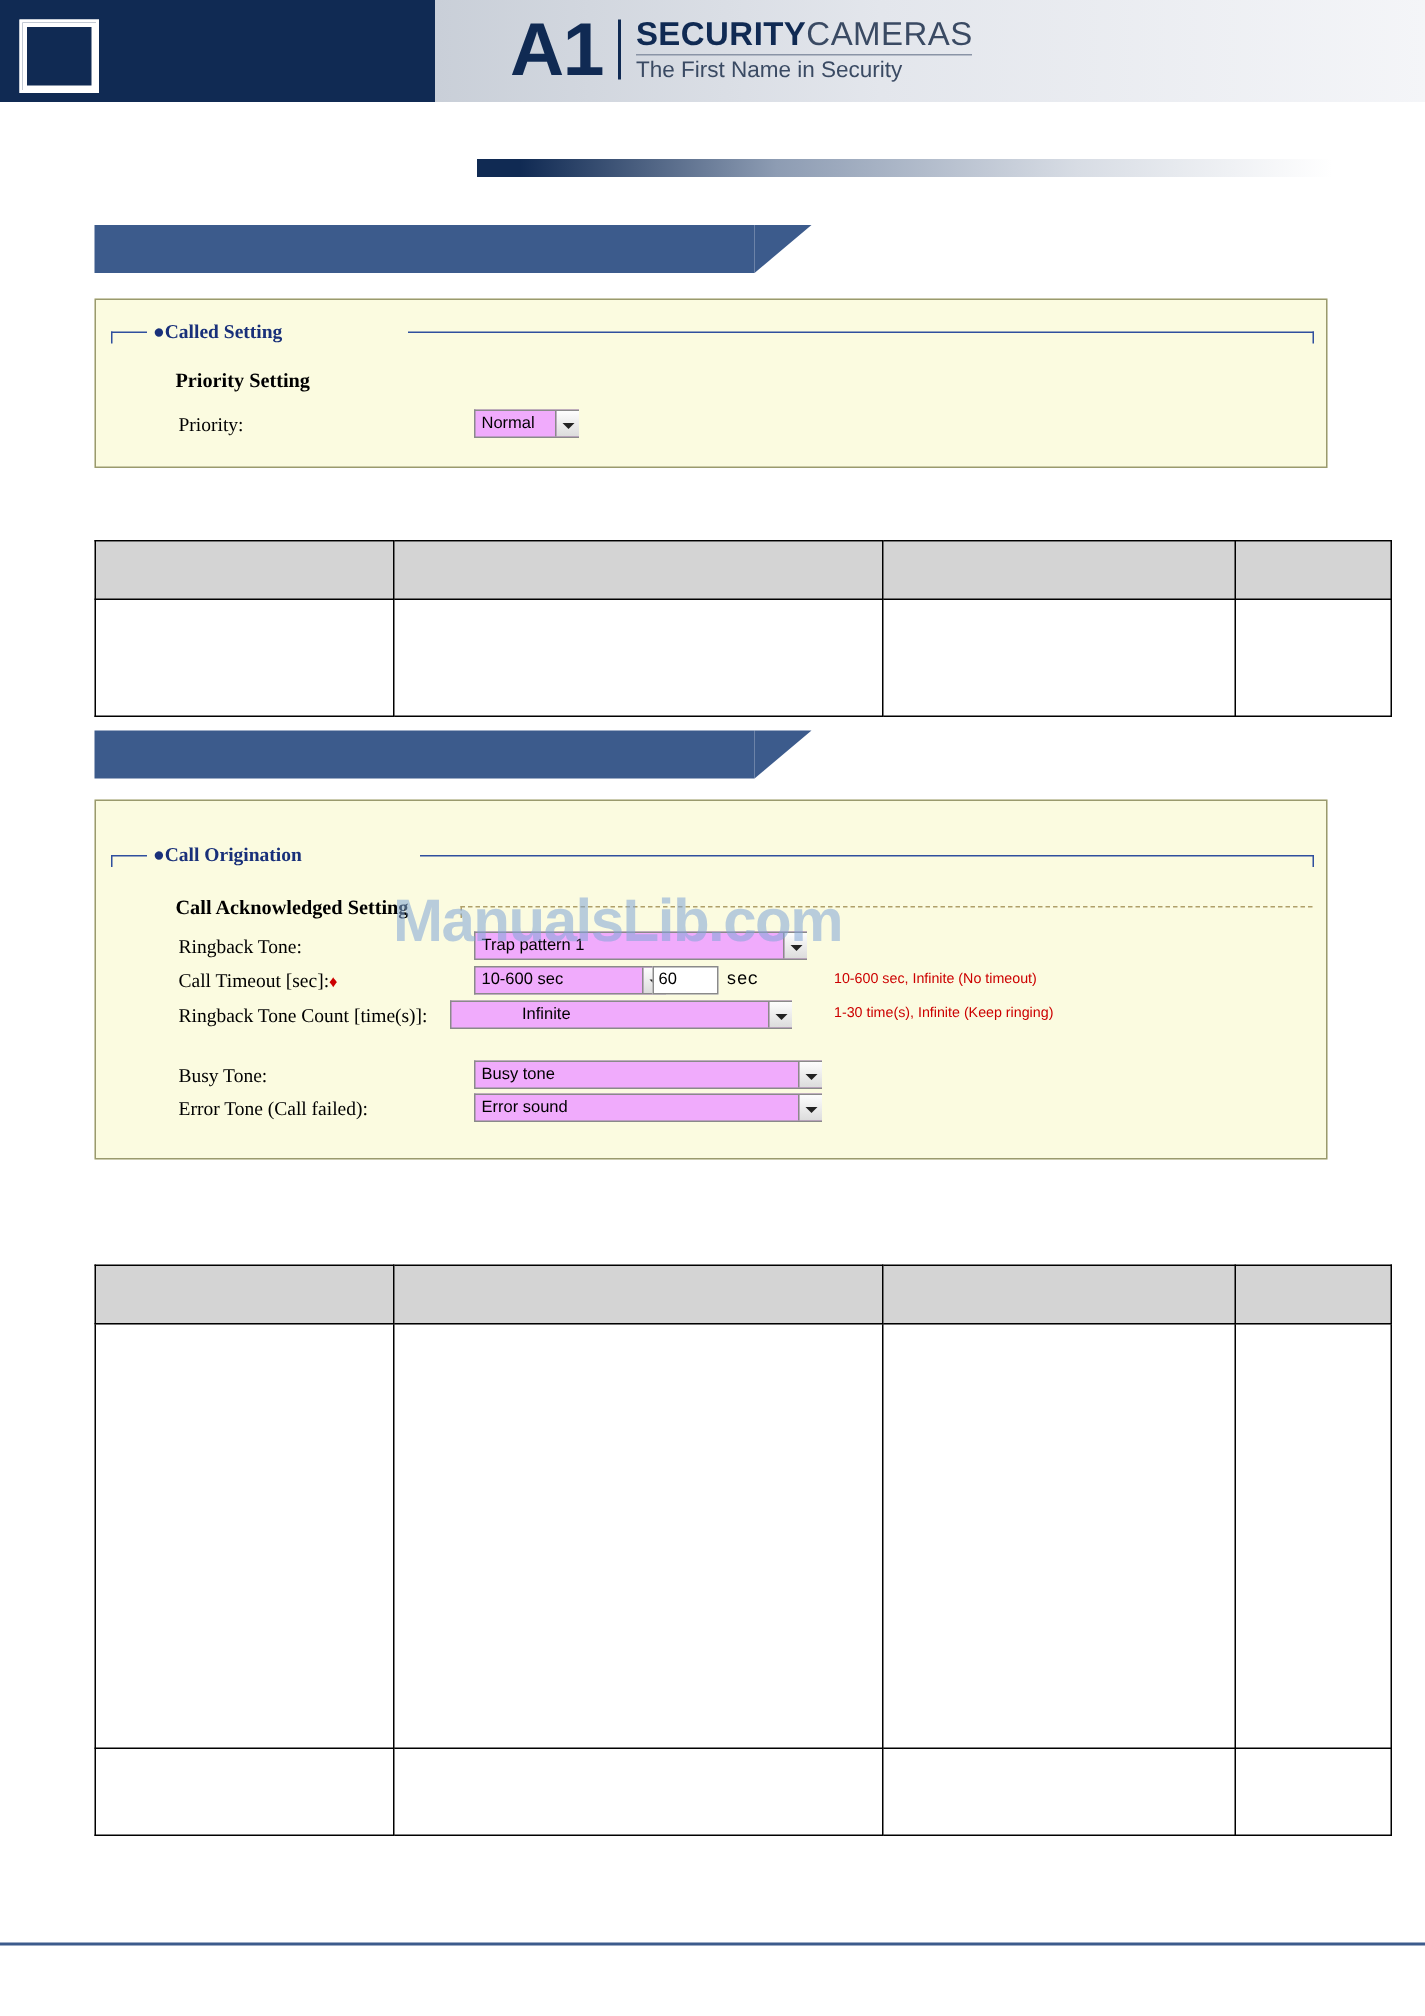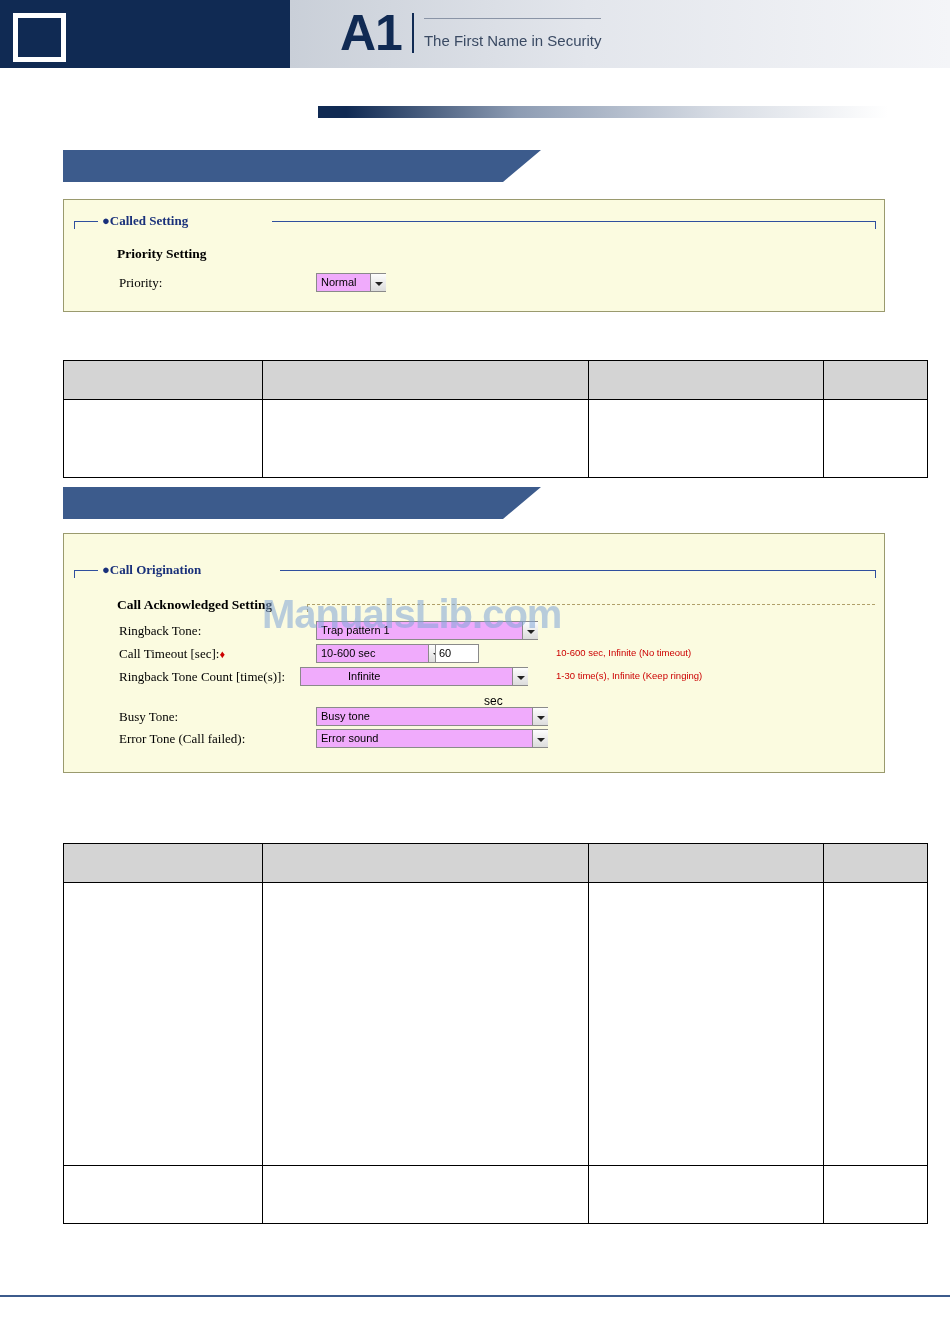--- a/index.html
+++ b/index.html
@@ -84,21 +84,21 @@
     line-height: 24px;
   }
   .logo-line1 .bold { font-weight: bold; color: #102a53; }
   .logo-line1 .light { font-weight: normal; color: #3a4a63; }
   .logo-line2 {
     font-family: "Liberation Sans", sans-serif;
     font-size: 15px;
     color: #3a4a63;
     line-height: 18px;
     border-top: 1px solid #8a94a6;
-    padding-top: 13px;
+    padding-top: 1px;
     margin-top: 1px;
   }
 
   
   .top-bar {
     position: absolute;
     top: 106px; left: 318px;
     width: 570px; height: 12px;
     background: linear-gradient(to right, #102a53 0%, #102a53 5%, #8d9cb3 35%, #d7dce4 70%, #ffffff 100%);
   }
@@ -235,23 +235,22 @@
     border: 1px solid #8a8a8a;
     font-family: "Liberation Sans", sans-serif;
     font-size: 11px;
     height: 19px;
     line-height: 17px;
     padding-left: 3px;
     color: #000;
   }
   .unit {
     position: absolute;
-    font-family: Liberation Sans, sans-serif;
+    font-family: Liberation Mono, monospace;
     font-size: 12px;
-    margin-top: 48px;
   }
 
   
   .tbl {
     position: absolute;
     left: 63px;
     border-collapse: collapse;
     table-layout: fixed;
     font-family: "Liberation Sans", sans-serif;
     font-size: 11px;
@@ -296,20 +295,23 @@
   <div class="hdr-darkblock">
     <div class="hdr-square">
       <div class="hdr-square-inner"></div>
     </div>
   </div>
   <div class="hdr-gradient"></div>
   <div class="logo-wrap">
     <div class="logo-a1">A1</div>
     <div class="logo-divider"></div>
     <div class="logo-text">
+      <div class="logo-line1">
+        <span class="bold">SECURITY</span><span class="light">CAMERAS</span>
+      </div>
       <div class="logo-line2">The First Name in Security</div>
     </div>
   </div>
 </div>
 
 <div class="top-bar"></div>
 
 <div class="ribbon" id="ribbon-1">
   <div class="body"></div>
   <div class="tail"></div>

